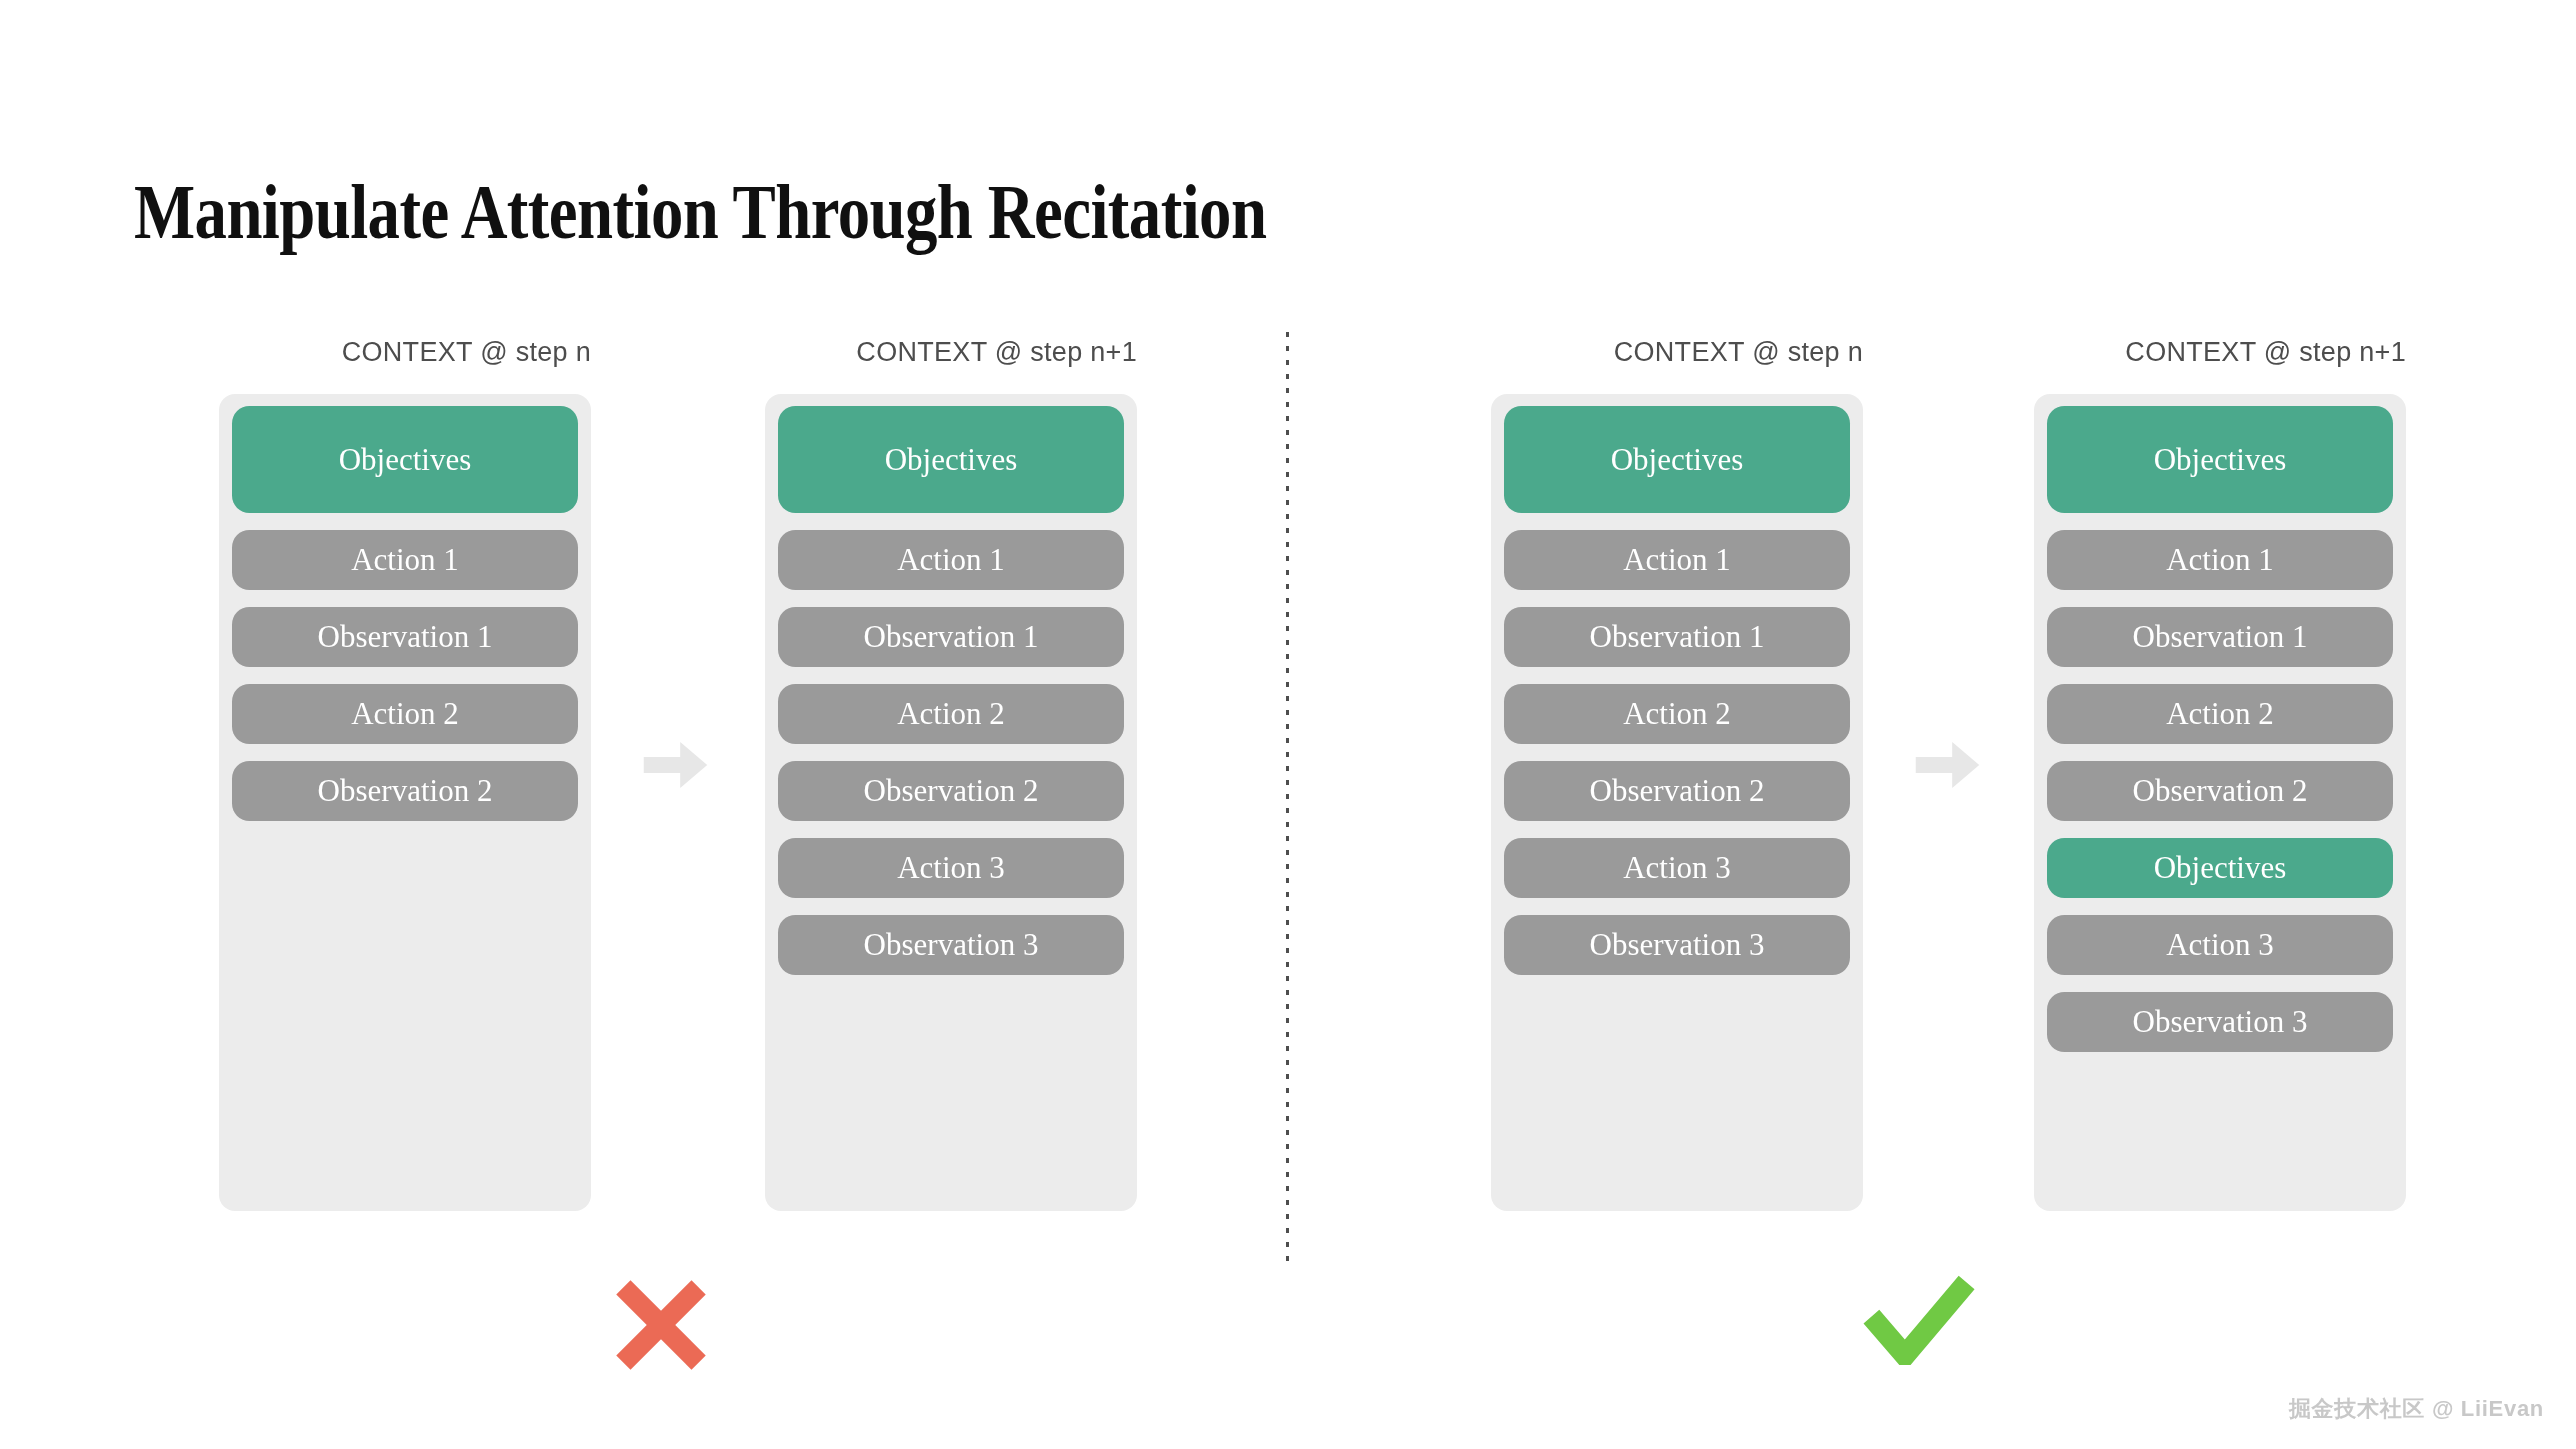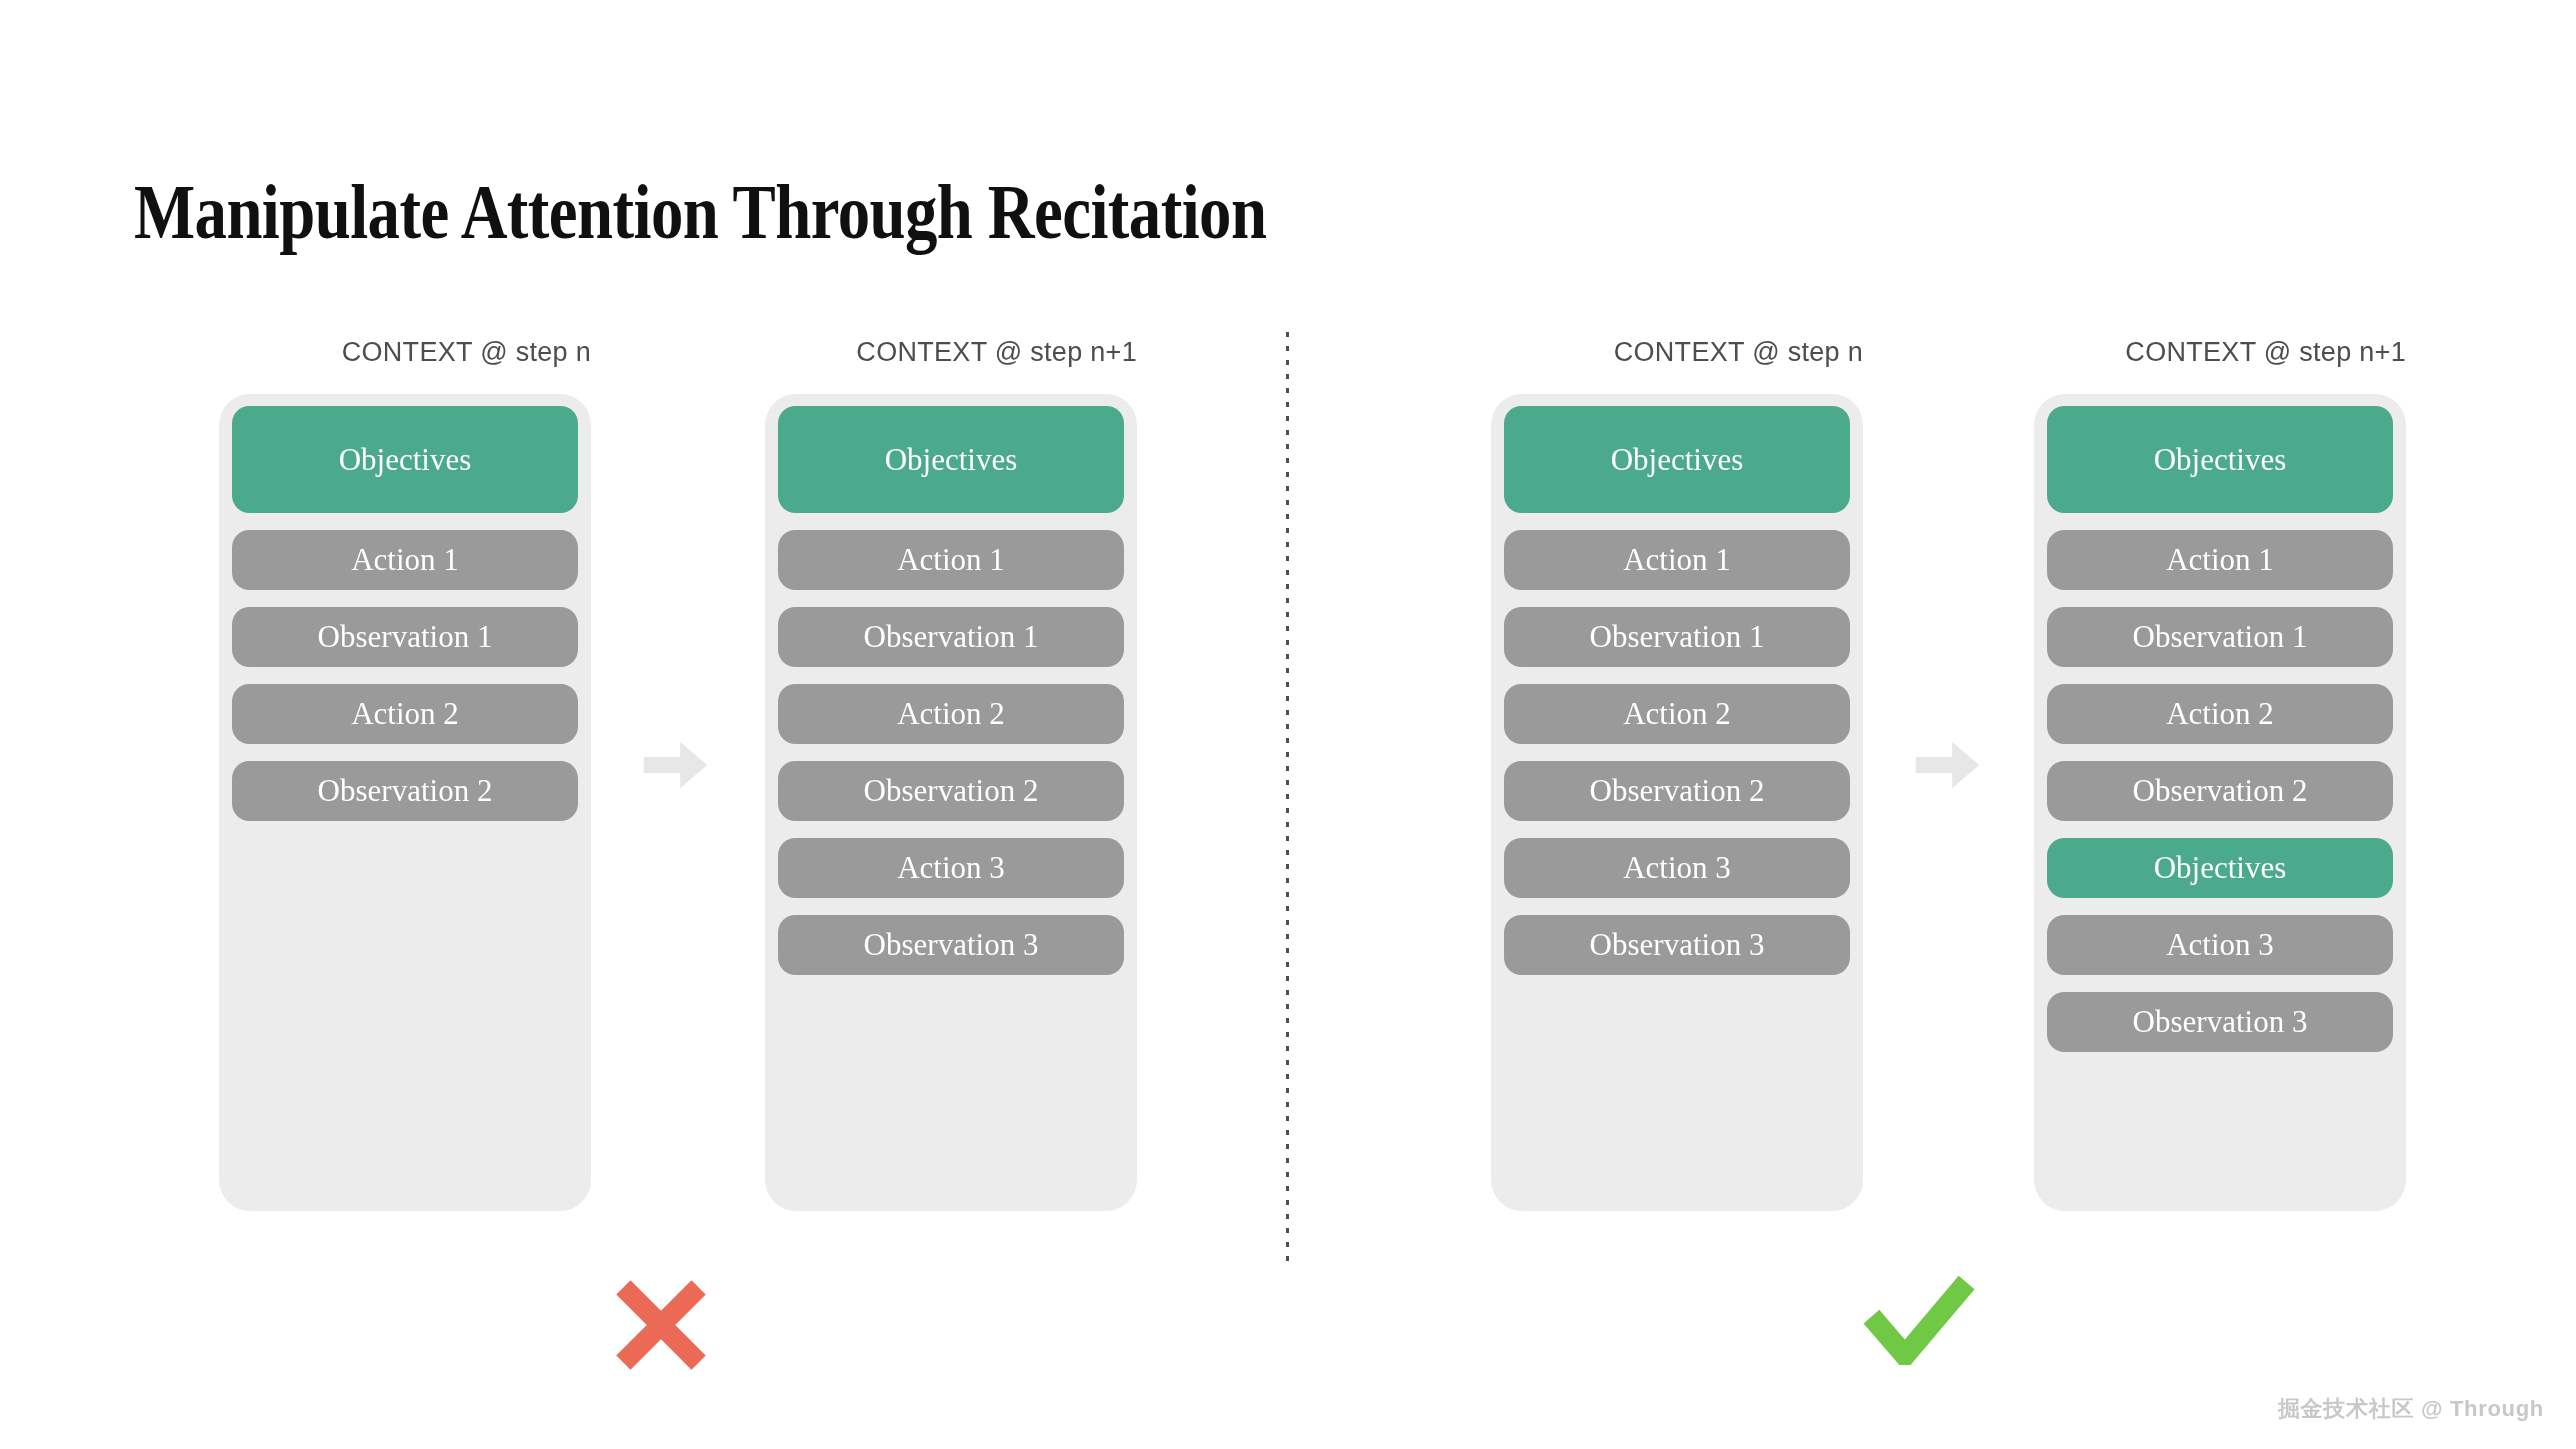--- a/index.html
+++ b/index.html
@@ -32,21 +32,21 @@
     font-size:27px;
     color:#4d4d4d;
     letter-spacing:0.3px;
     white-space:nowrap;
   }
   .panel{
     position:absolute;left:0;top:62px;
     width:372px;height:817px;
     box-sizing:border-box;
     background:#ECECEC;
-    border-radius:31px;
+    border-radius:16px;
     padding:12px 13.4px;
     display:flex;flex-direction:column;gap:17px;
   }
   .pill{
     flex:none;
     height:60px;
     border-radius:17.4px;
     background:#9A9A9A;
     color:#ffffff;
     font-family:"Liberation Serif",serif;
@@ -143,14 +143,14 @@
 </svg>
 
 <svg class="cross" width="94" height="94" viewBox="0 0 140 140">
   <line x1="14" y1="14" x2="126" y2="126" stroke="#EB6A55" stroke-width="30"></line>
   <line x1="126" y1="14" x2="14" y2="126" stroke="#EB6A55" stroke-width="30"></line>
 </svg>
 <svg class="check" width="114" height="94" viewBox="0 0 170 140">
   <polyline points="14,68 64,126 156,17" fill="none" stroke="#70C944" stroke-width="31" stroke-linecap="butt" stroke-linejoin="miter"></polyline>
 </svg>
 
-<div class="watermark">掘金技术社区 @ Through</div>
+<div class="watermark">掘金技术社区 @ LiiEvan</div>
 
 
 </body></html>

